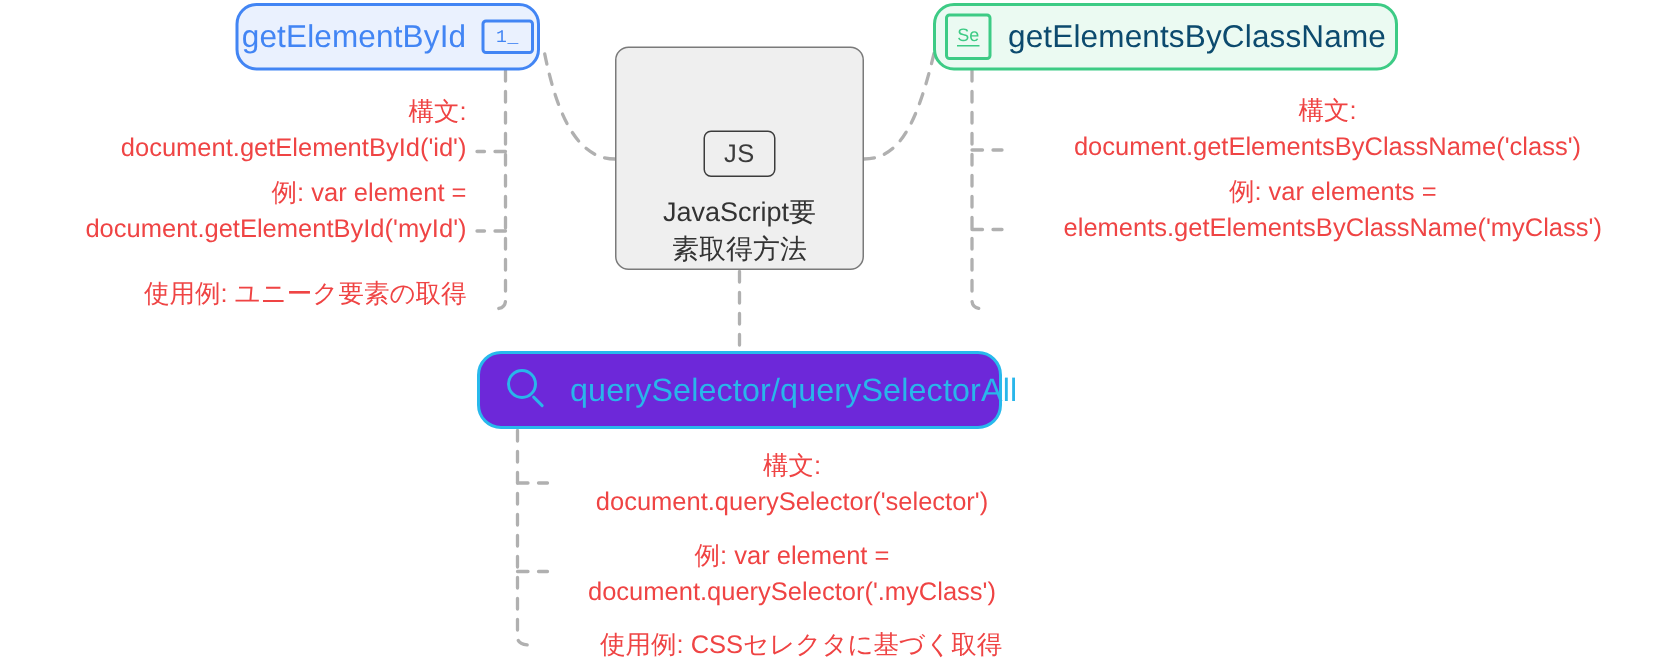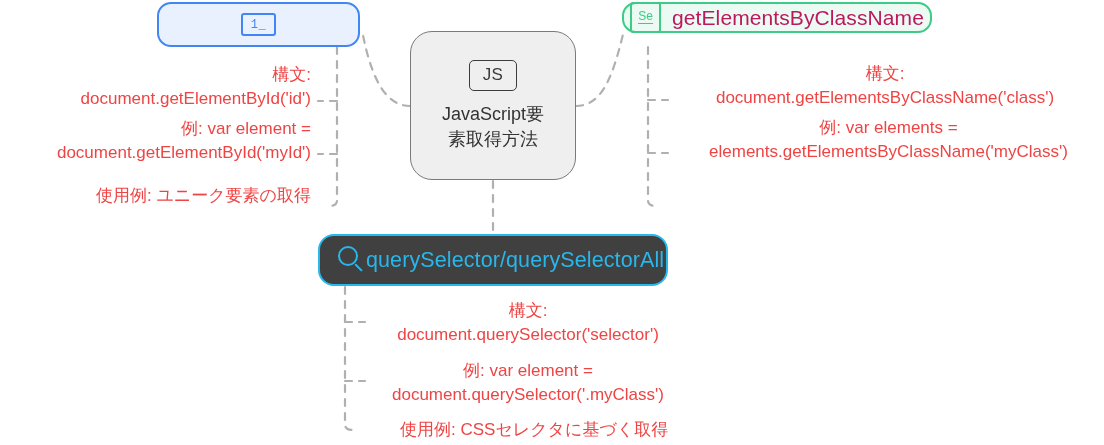--- a/index.html
+++ b/index.html
@@ -40,23 +40,23 @@
   }
 
   
   #node-center {
     left: 410px;
     top: 31px;
     width: 166px;
     height: 149px;
     background: #efefef;
     border: 1px solid #7a7a7a;
-    border-radius: 22px;
+    border-radius: 9px;
     flex-direction: column;
-    justify-content: center;
+    justify-content: flex-end;
     gap: 11px;
   }
   #node-center .js-badge {
     width: 46px;
     height: 29px;
     border: 1.6px solid #3c3c3c;
     border-radius: 5px;
     display: flex;
     align-items: center;
     justify-content: center;
@@ -99,27 +99,27 @@
     letter-spacing: 0.5px;
     flex: none;
     text-align: right;
   }
 
   
   #node-getelementsbyclassname {
     left: 622px;
     top: 2px;
     width: 310px;
-    height: 31px;
+    height: 45px;
     background: #ebfaf2;
     border: 2.2px solid #3dcb85;
     padding: 0 14px;
     gap: 11px;
   }
-  #node-getelementsbyclassname .node-label { color: #be185d; }
+  #node-getelementsbyclassname .node-label { color: #0c4a6e; }
   .se-badge {
     width: 27px;
     height: 27px;
     border: 2px solid #3dcb85;
     border-radius: 3px;
     display: flex;
     flex-direction: column;
     align-items: center;
     justify-content: center;
     flex: none;
@@ -136,24 +136,25 @@
     height: 1.8px;
     background: #3dcb85;
   }
 
   
   #node-queryselector {
     left: 318px;
     top: 234px;
     width: 350px;
     height: 52px;
-    background: #404040;
+    background: #6d28d9;
     border: 2.4px solid #28b9ec;
     border-radius: 16px;
     padding: 0 18px;
+    gap: 14px;
     justify-content: flex-start;
   }
   #node-queryselector .node-label { color: #29b6ea; font-size: 21.5px; }
   .search-icon {
     position: relative;
     width: 28px;
     height: 28px;
     flex: none;
   }
   .search-icon .ring {
@@ -216,20 +217,21 @@
       <path d="M 345 381 L 365 381"></path>
     </g>
   </svg>
 
   <div class="node" id="node-center">
     <div class="js-badge">JS</div>
     <div class="center-text">JavaScript要素取得方法</div>
   </div>
 
   <div class="node" id="node-getelementbyid">
+    <span class="node-label">getElementById</span>
     <span class="id-badge">1_</span>
   </div>
 
   <div class="node" id="node-getelementsbyclassname">
     <span class="se-badge">
       <span>Se</span>
       <i></i>
     </span>
     <span class="node-label">getElementsByClassName</span>
   </div>

